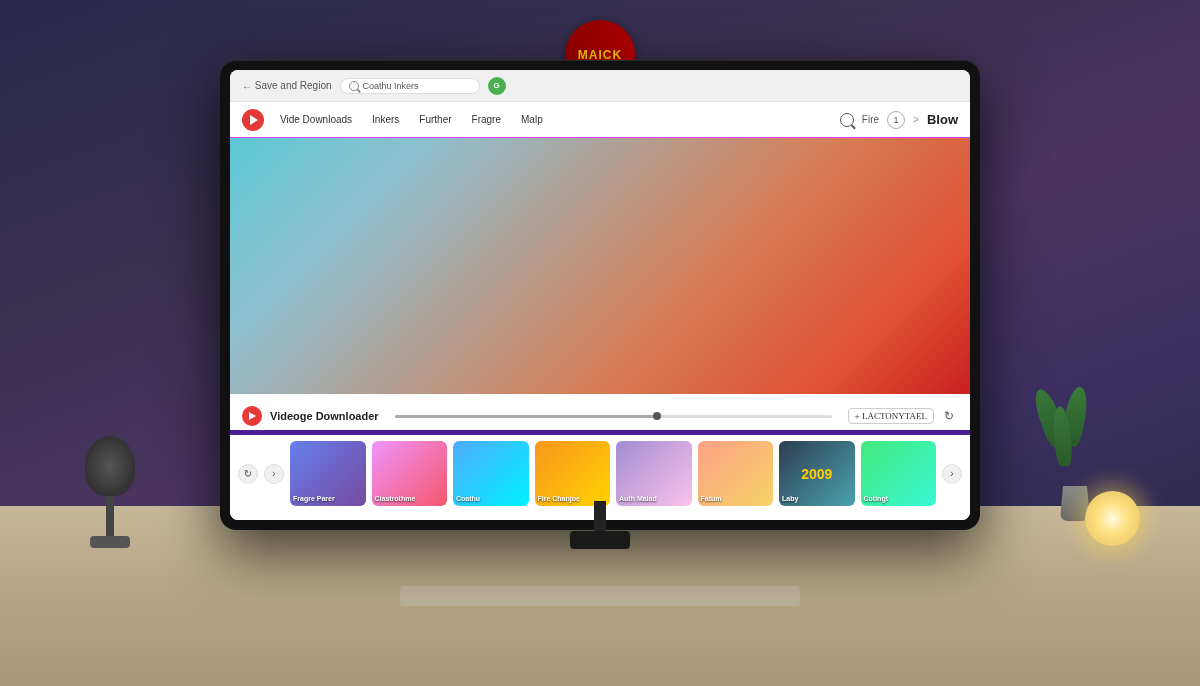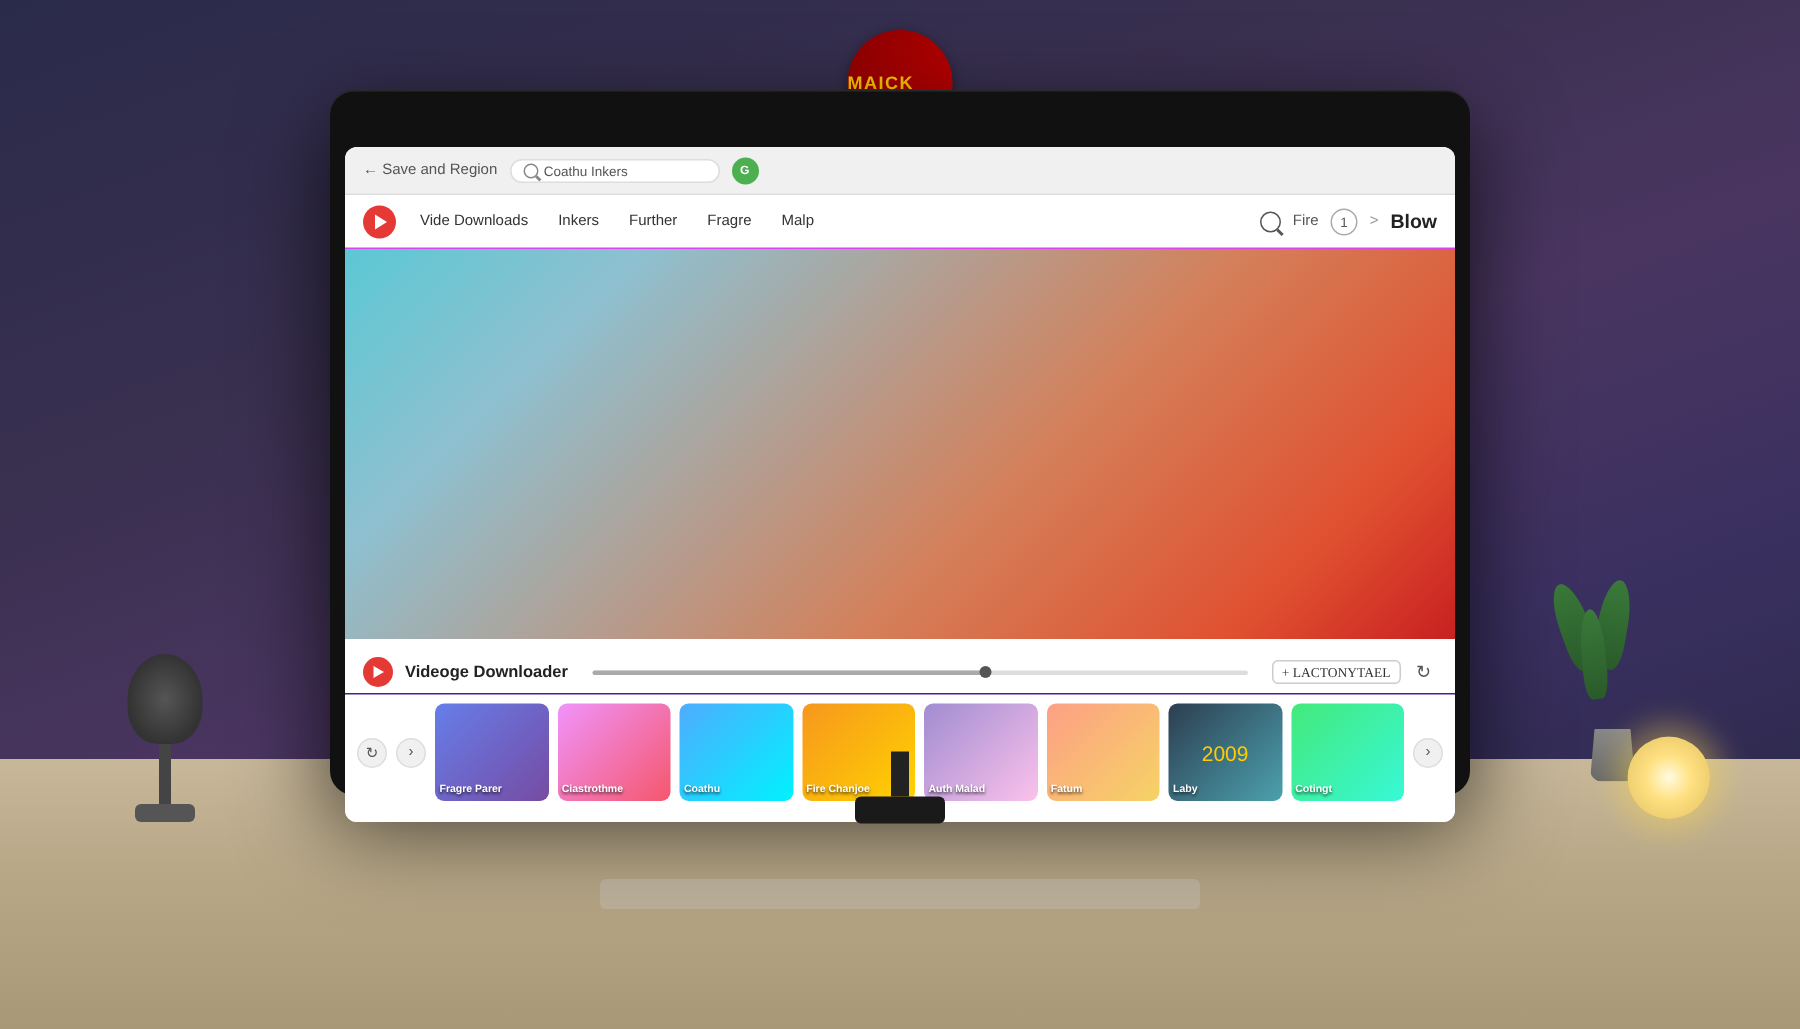--- a/index.html
+++ b/index.html
@@ -146,21 +146,20 @@
       padding: 10px;
       box-shadow: 0 20px 60px rgba(0,0,0,0.7), inset 0 1px 0 rgba(255,255,255,0.1);
     }
     .monitor-screen {
       width: 100%;
       height: 100%;
       border-radius: 8px;
       overflow: hidden;
       background: #fff;
       position: relative;
-      margin-top: 28px;
     }
 
     
     .screen-inner {
       width: 100%;
       height: 100%;
       display: flex;
       flex-direction: column;
       background: #f5f5f5;
     }
@@ -326,21 +325,21 @@
       background: #fff;
       padding: 8px 0;
     }
 
     
     .downloader-row {
       display: flex;
       align-items: center;
       padding: 4px 12px;
       gap: 8px;
-      border-bottom: 1px solid #4c1d95;
+      border-bottom: 5px solid #4c1d95;
     }
     .dl-logo {
       width: 20px;
       height: 20px;
       background: #e53935;
       border-radius: 50%;
       display: flex;
       align-items: center;
       justify-content: center;
       flex-shrink: 0;
@@ -464,21 +463,21 @@
     }
     .thumb-face {
       width: 100%;
       height: 100%;
       display: flex;
       align-items: center;
       justify-content: center;
     }
     .thumb-year {
       font-size: 14px;
-      font-weight: 400;
+      font-weight: 700;
       color: #2c3e50;
       text-shadow: none;
       text-align: right;
     }
 
     
     .wall-decor {
       position: absolute;
       top: 20px;
       left: 50%;
@@ -486,20 +485,21 @@
       width: 70px;
       height: 70px;
     }
     .wall-decor-circle {
       width: 70px;
       height: 70px;
       border-radius: 50%;
       background: linear-gradient(135deg, #8B0000, #CC0000);
       display: flex;
       align-items: center;
+      justify-content: center;
       box-shadow: 0 2px 8px rgba(0,0,0,0.4);
     }
     .wall-decor-text {
       font-size: 12px;
       font-weight: bold;
       color: #ffcc00;
       letter-spacing: 1px;
     }
 
     

